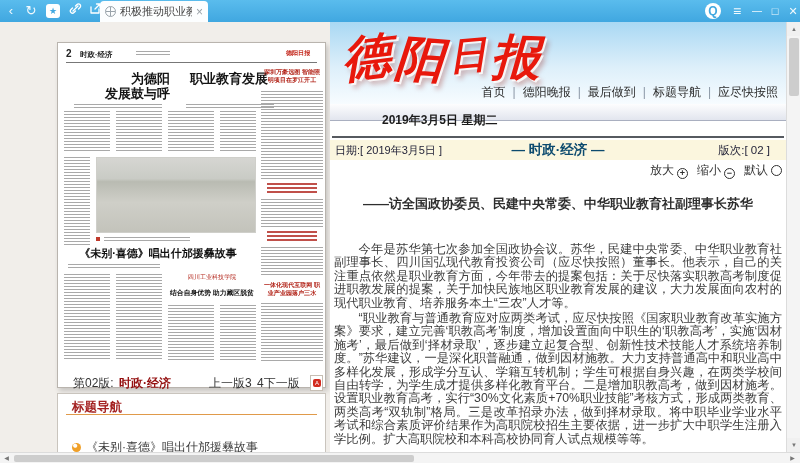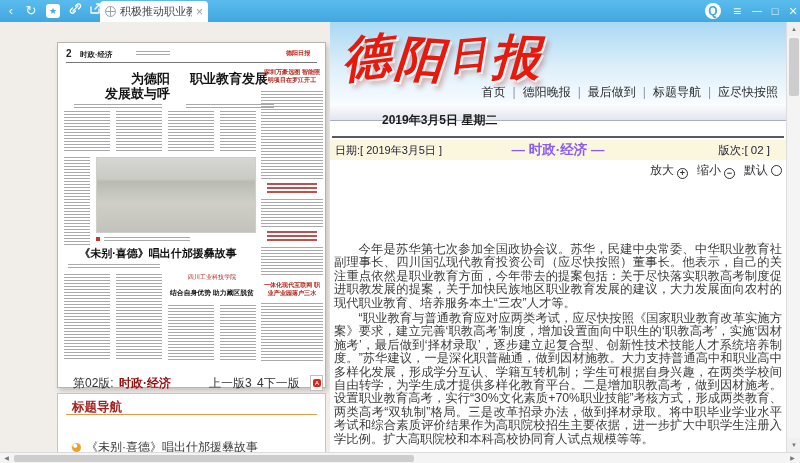--- a/index.html
+++ b/index.html
@@ -71,21 +71,21 @@
              font-size:12px; color:#333; }
   .toolbar .lft { position:absolute; left:2px; top:0; white-space:nowrap; }
   .toolbar .rgt { position:absolute; right:2px; top:0; white-space:nowrap;margin-top:40px; }
   .toolbar .gap { display:inline-block; width:16px; }
   .circ { display:inline-block; width:11px; height:11px; border:1px solid #2f2f2f; border-radius:50%;
           font-size:9px; line-height:9px; text-align:center; vertical-align:-2px; color:#2f2f2f;
           font-weight:bold; margin:0 9px 0 3px; }
   .infobar { position:absolute; left:0; top:118px; width:456px; height:20px; background:#fbf6de; }
   .infobar .dl { position:absolute; left:5px; top:3px; font-size:11px; color:#25253a; }
   .infobar .sl { position:absolute; left:0; right:0; top:1px; text-align:center; font-size:13.5px;
-                 font-weight:bold; color:#8b5cf6; }
+                 font-weight:bold; color:#0c4a6e; }
   .infobar .pl { position:absolute; right:16px; top:3px; font-size:11.5px; color:#25253a; }
   .art-title { position:absolute; left:0; right:0; top:146px; text-align:center; font-size:19px;
                font-weight:bold; color:#0d0d0d; letter-spacing:1px; }
   .art-sub { position:absolute; left:0; right:0; top:173px; text-align:center; font-size:13px;
              font-weight:bold; color:#2e2e2e; }
   .art-body { position:absolute; left:4px; top:221px; width:448px; font-size:12.3px; line-height:13.4px;
               color:#3c3c3c; text-align:justify; }
   .art-body p { text-indent:2em; margin-bottom:2px; }
 
   
@@ -234,20 +234,21 @@
         <span>放大</span><span class="circ">+</span><span>缩小</span><span class="circ">−</span><span>默认</span><span class="circ" style="margin-right:0;"></span>
       </span>
     </div>
 
     <div class="infobar">
       <span class="dl">日期:[ 2019年3月5日 ]</span>
       <span class="sl">— 时政·经济 —</span>
       <span class="pl">版次:[ 02 ]</span>
     </div>
 
+    <div class="art-sub">——访全国政协委员、民建中央常委、中华职业教育社副理事长苏华</div>
 
     <div class="art-body">
       <p>今年是苏华第七次参加全国政协会议。苏华，民建中央常委、中华职业教育社副理事长、四川国弘现代教育投资公司（应尽快按照）董事长。他表示，自己的关注重点依然是职业教育方面，今年带去的提案包括：关于尽快落实职教高考制度促进职教发展的提案，关于加快民族地区职业教育发展的建议，大力发展面向农村的现代职业教育、培养服务本土“三农”人才等。</p>
       <p>“职业教育与普通教育应对应两类考试，应尽快按照《国家职业教育改革实施方案》要求，建立完善‘职教高考’制度，增加设置面向中职生的‘职教高考’，实施‘因材施考’，最后做到‘择材录取’，逐步建立起复合型、创新性技术技能人才系统培养制度。”苏华建议，一是深化职普融通，做到因材施教。大力支持普通高中和职业高中多样化发展，形成学分互认、学籍互转机制；学生可根据自身兴趣，在两类学校间自由转学，为学生成才提供多样化教育平台。二是增加职教高考，做到因材施考。设置职业教育高考，实行“30%文化素质+70%职业技能”考核方式，形成两类教育、两类高考“双轨制”格局。三是改革招录办法，做到择材录取。将中职毕业学业水平考试和综合素质评价结果作为高职院校招生主要依据，进一步扩大中职学生注册入学比例。扩大高职院校和本科高校协同育人试点规模等等。</p>
     </div>
   </div>
 
   <div class="vscroll">
     <div class="vs-btn" style="top:0;">▲</div>
     <div class="vs-thumb"></div>

